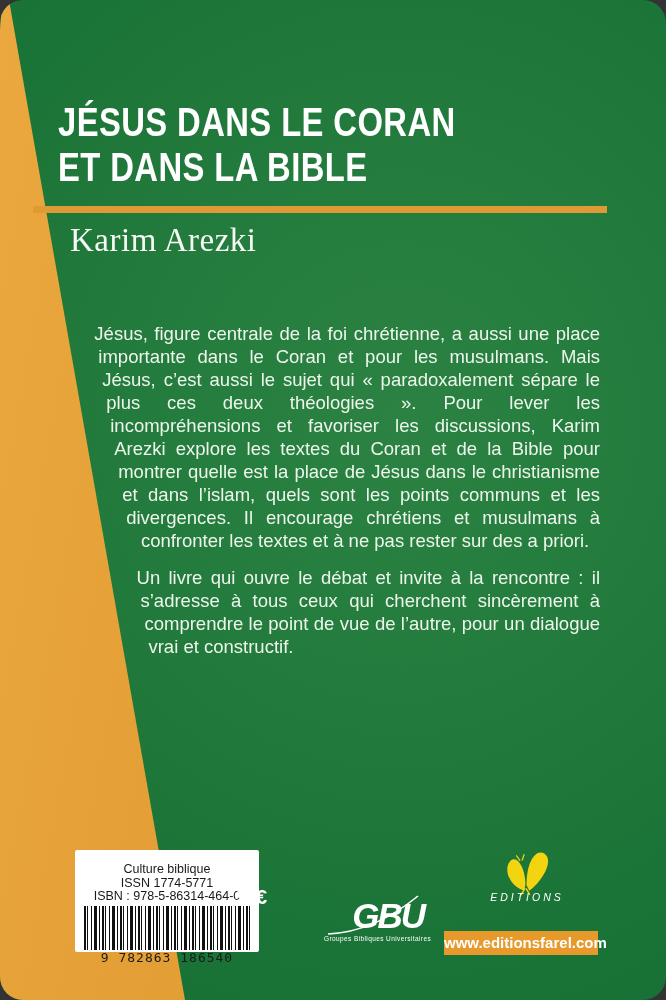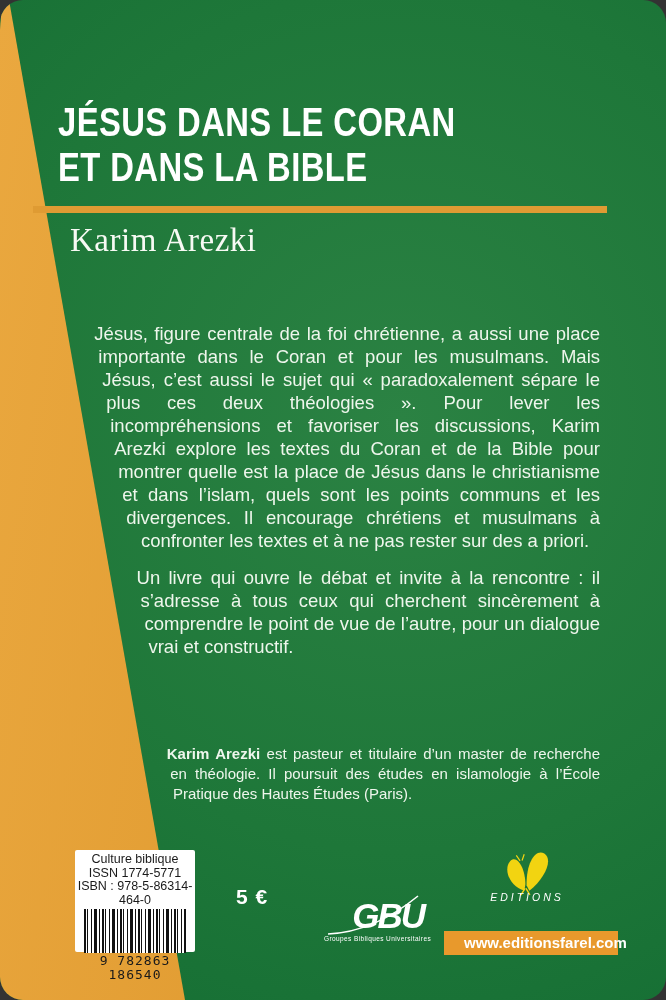--- a/index.html
+++ b/index.html
@@ -29,22 +29,22 @@
     float:left;width:130px;height:486px;
     shape-outside:polygon(0 0, 33px 0, 117px 100%, 0 100%);
     clip-path:polygon(0 0, 0 0, 0 0);
   }
   .textflow p{margin:8px;text-align:justify;}
   .p1{font-size:18.5px;line-height:23px;text-align-last:center;}
   .p2{font-size:18.5px;line-height:23px;margin-top:14px !important;text-align-last:left;}
   .bio{font-size:15px;line-height:20px;margin-top:86px !important;text-align-last:left;}
   .bio strong{font-weight:700;}
   .barcode-label{
-    position:absolute;left:75px;top:850px;width:120px;height:102px;background:#ffffff;
-    border-radius:2px;color:#1a1a1a;text-align:center;padding-top:3px;box-sizing:border-box;
+    position:absolute;left:75px;top:850px;width:184px;height:102px;background:#ffffff;
+    border-radius:2px;color:#1a1a1a;text-align:center;padding-top:13px;box-sizing:border-box;
   }
   .bc-line{font-size:12.5px;line-height:13.5px;}
   .bc-bars{
     height:44px;margin:2px 9px 0;
     background:repeating-linear-gradient(90deg,
       #111 0 2px,#fff 2px 3px,#111 3px 4px,#fff 4px 7px,#111 7px 8px,
       #fff 8px 10px,#111 10px 13px,#fff 13px 15px,#111 15px 16px,#fff 16px 18px);
   }
   .bc-digits{font-family:"DejaVu Sans Mono", monospace;font-size:13px;line-height:14px;letter-spacing:1px;margin-top:1px;}
   .price{position:absolute;left:236px;top:885px;color:#ffffff;font-size:21px;font-weight:700;letter-spacing:1px;}
@@ -52,41 +52,40 @@
   .gbu-word{font-size:35px;line-height:36px;font-weight:700;font-style:italic;letter-spacing:-2px;}
   .gbu-swoosh{position:absolute;left:2px;top:-4px;}
   .gbu-caption{font-size:6.5px;letter-spacing:.4px;margin-top:1px;white-space:nowrap;}
   .farel{position:absolute;left:477px;top:852px;width:100px;text-align:center;color:#ffffff;}
   .farel-butterfly{display:block;margin:0 auto -6px;}
   .farel-word{position:relative;font-family:"Liberation Serif", serif;font-style:italic;font-size:33px;line-height:34px;letter-spacing:1px;}
   .farel-accent{position:absolute;left:34px;top:-4px;}
   .farel-editions{font-size:10.5px;font-style:italic;letter-spacing:3px;margin-top:1px;}
   .web-banner{
     position:absolute;left:444px;top:931px;width:154px;height:24px;background:#e8992c;
-    color:#ffffff;font-size:15px;font-weight:700;text-align:center;line-height:24px;padding-left:20px;
+    color:#ffffff;font-size:15px;font-weight:700;text-align:center;line-height:24px;
   }
 </style>
 </head>
 <body>
 
 <div class="cover">
 
   <div class="orange-band"></div>
 
   <h1 class="title"><span>JÉSUS DANS LE CORAN</span><br><span>ET DANS LA BIBLE</span></h1>
 
   <div class="rule"></div>
 
   <div class="author">Karim Arezki</div>
 
   <div class="textflow">
     <div class="diag-spacer"></div>
     <p class="p1">Jésus, figure centrale de la foi chrétienne, a aussi une place importante dans le Coran et pour les musulmans. Mais Jésus, c’est aussi le sujet qui « paradoxalement sépare le plus ces deux théologies ». Pour lever les incompréhensions et favoriser les discussions, Karim Arezki explore les textes du Coran et de la Bible pour montrer quelle est la place de Jésus dans le christianisme et dans l’islam, quels sont les points communs et les divergences. Il encourage chrétiens et musulmans à confronter les textes et à ne pas rester sur des a priori.</p>
     <p class="p2">Un livre qui ouvre le débat et invite à la rencontre : il s’adresse à tous ceux qui cherchent sincèrement à comprendre le point de vue de l’autre, pour un dialogue vrai et constructif.</p>
-    <p class="bio"><strong>Karim Arezki</strong><span> est pasteur et titulaire d’un master de recherche en théologie. Il poursuit des études en islamologie à l’École Pratique des Hautes Études (Paris).</span></p>
   </div>
 
   <div class="barcode-label">
     <div class="bc-line">Culture biblique</div>
     <div class="bc-line">ISSN 1774-5771</div>
     <div class="bc-line">ISBN : 978-5-86314-464-0</div>
     <div class="bc-bars"></div>
     <div class="bc-digits">9 782863 186540</div>
   </div>
 

